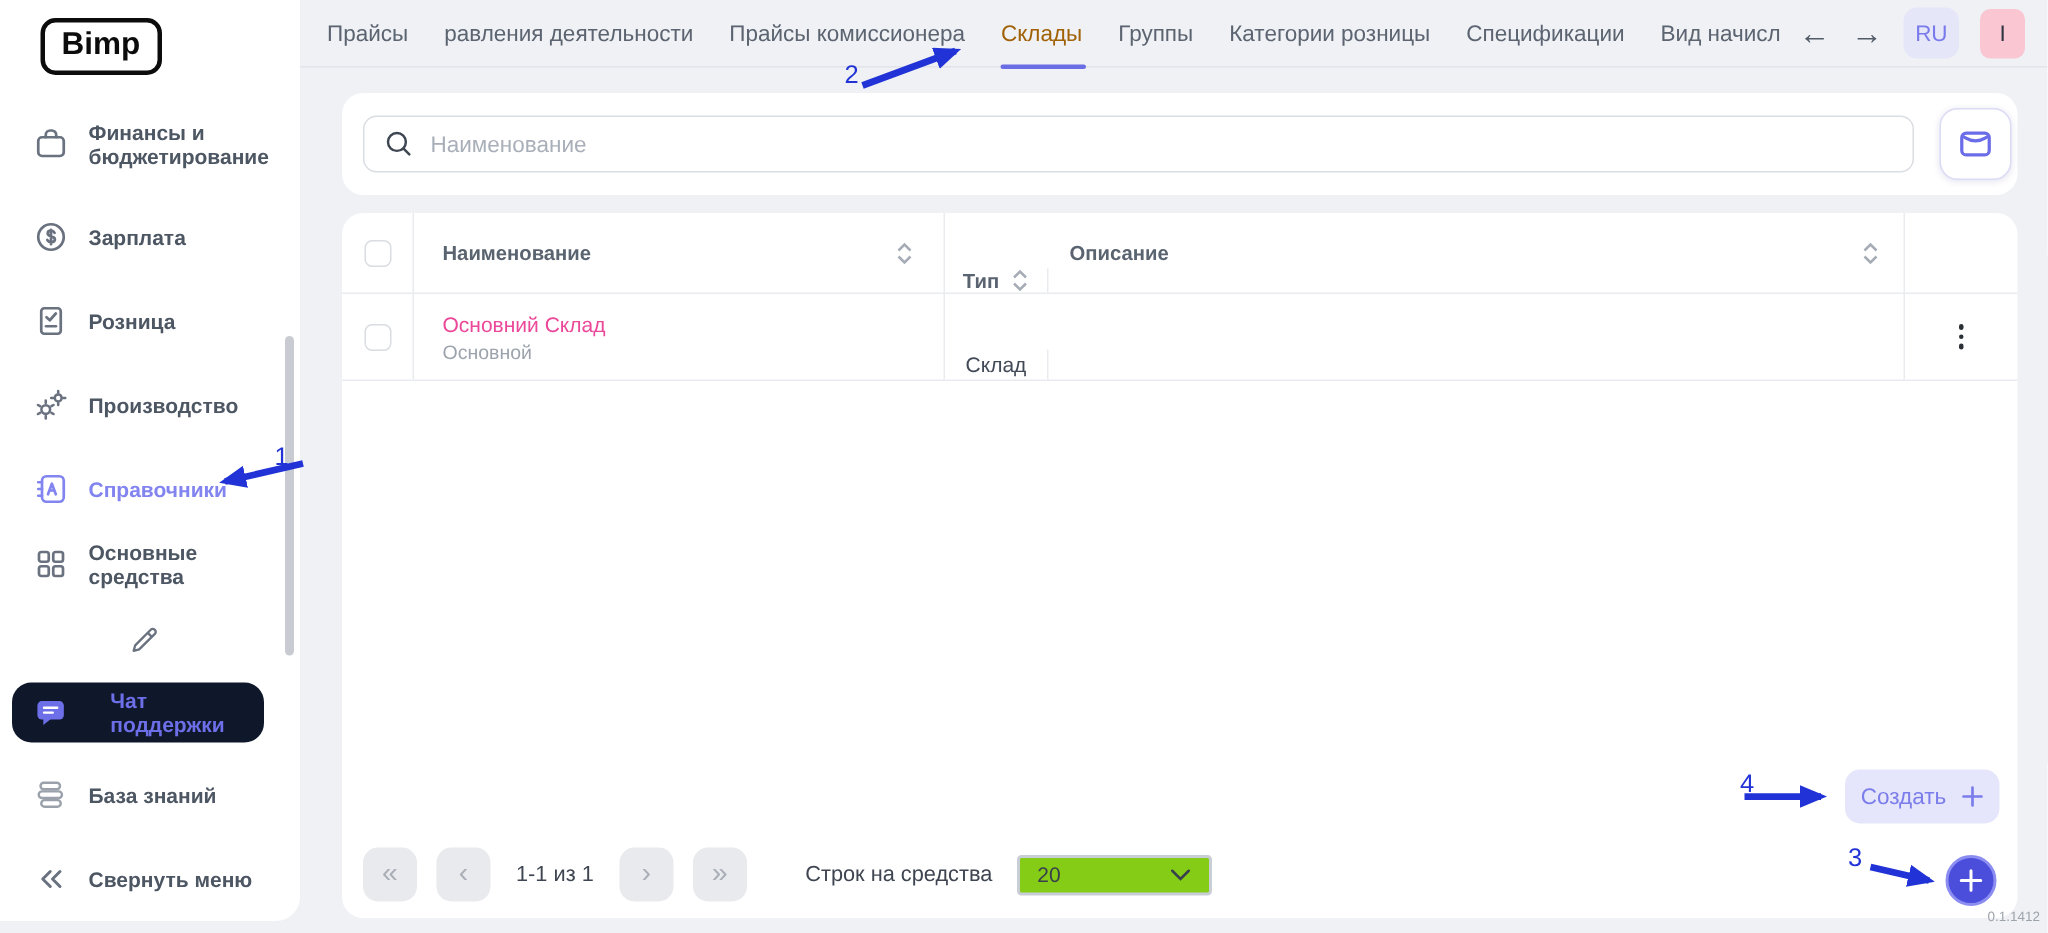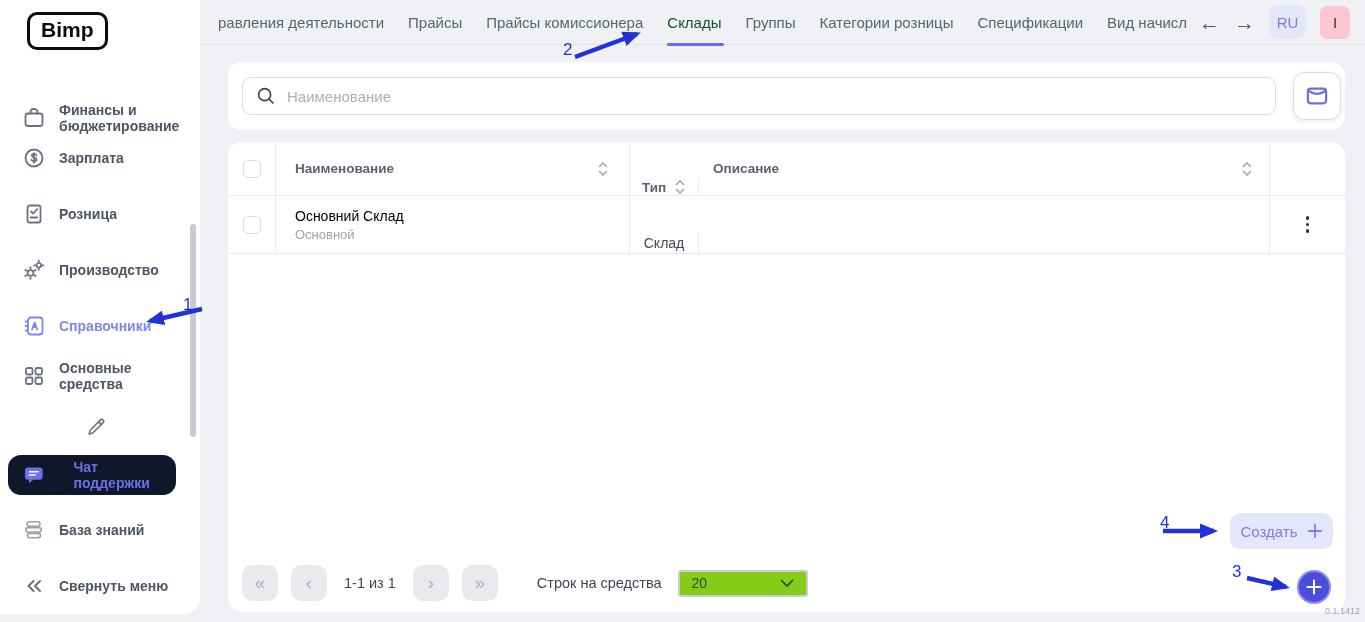--- a/index.html
+++ b/index.html
@@ -13,39 +13,39 @@
 
   
   .sidebar { position:absolute; left:0; top:0; width:200px; height:614px;
     background:#fff; border-radius:0 0 16px 0; z-index:2; }
   .logo { position:absolute; left:27px; top:12px; border:3px solid #0c0c0c;
     border-radius:10px; padding:3px 11px 5px; font-weight:bold; font-size:21px; color:#0c0c0c; }
   .nav-item { position:absolute; left:22px; display:flex; align-items:center; gap:13px;
     color:#4D5663; font-weight:bold; font-size:14px; line-height:16px; cursor:pointer; }
   .nav-item .ic { width:24px; height:24px; flex-shrink:0; }
   .nav-item .lbl { width:132px; }
-  .ni-fin { top:80px;margin-top:22px; }  .ni-sal { top:146px; } .ni-ret { top:202px; }
+  .ni-fin { top:80px; }  .ni-sal { top:146px; } .ni-ret { top:202px; }
   .ni-pro { top:258px; } .ni-dir { top:314px; } .ni-fix { top:360px; }
   .ni-dir { color:#8284F0; }
   .pencil-wrap { position:absolute; left:85px; top:416px; cursor:pointer; }
   .chat-pill { position:absolute; left:8px; top:455px; width:168px; height:40px;
     background:#0f172a; border-radius:13px; display:flex; align-items:center; gap:28px;
     padding-left:14px; color:#6D6FE8; font-weight:bold; font-size:14px; cursor:pointer; }
   .ni-kb { top:518px; } .ni-col { top:574px; }
   .sb-scroll { position:absolute; left:190px; top:224px; width:6px; height:213px;
     border-radius:3px; background:#C8CBD2; }
 
   
   .topbar { position:absolute; left:200px; top:0; width:1165px; height:45px;
     display:flex; align-items:center; border-bottom:1px solid #E2E4E9;
     padding:0 26px 0 16px; z-index:1; }
   .tab { padding:0 12px; font-size:15px; color:#5B6470; white-space:nowrap;
     height:45px; display:flex; align-items:center; position:relative; cursor:pointer; }
   .tab:first-child { padding-left:2px; }
-  .tab.active { color:#14532d; }
+  .tab.active { color:#a16207; }
   .tab.active::after { content:''; position:absolute; left:12px; right:10px; bottom:-1px;
     height:3px; background:#6B6DE5; border-radius:2px; }
   .topnav-right { margin-left:auto; display:flex; align-items:center; gap:14px; }
   .nav-arrow { font-size:21px; color:#525B68; cursor:pointer; line-height:1; }
   .lang-badge { width:37px; height:34px; border-radius:9px; background:#E6E6F9;
     color:#797BEC; display:flex; align-items:center; justify-content:center; font-size:15px; cursor:pointer; }
   .avatar { width:30px; height:33px; border-radius:7px; background:#F9C6D2;
     color:#2E3440; display:flex; align-items:center; justify-content:center; font-size:15px; cursor:pointer; }
 
   
@@ -70,21 +70,21 @@
   .cell  { border-right:1px solid #E9EBEF; display:flex; align-items:center; }
   .c1 { width:48px; justify-content:center; }
   .c2 { width:354px; justify-content:space-between; padding:0 20px 0 19px; }
   .c3 { width:69px; justify-content:center; gap:8px;margin-top:37px; }
   .c4 { width:571px; justify-content:space-between; padding:0 16px 0 14px; }
   .c5 { width:75px; border-right:none; justify-content:center; }
   .hcell { font-size:13.5px; font-weight:bold; color:#5A6370; }
   .checkbox { width:18px; height:18px; border:1.5px solid #D9DCE1; border-radius:5px;
     background:#fff; cursor:pointer; }
   .name-block { display:flex; flex-direction:column; justify-content:center; }
-  .row-title { font-size:14px; color:#000000; }
+  .row-title { font-size:14px; color:#ec4899; }
   .row-sub { font-size:13px; color:#9CA3AD; margin-top:3px; }
   .type-text { font-size:14px; color:#424A57; }
   .kebab { display:flex; flex-direction:column; gap:3px; cursor:pointer; padding:4px; }
   .kebab i { width:3.5px; height:3.5px; border-radius:50%; background:#2B3036; }
 
   .create-btn { position:absolute; right:12px; top:371px; width:103px; height:36px;
     border-radius:10px; background:#E5E5FB; color:#7B7DEB; display:flex;
     align-items:center; justify-content:center; gap:9px; font-size:15px; cursor:pointer; }
 
   .pag { position:absolute; left:14px; top:423px; display:flex; align-items:center; height:36px; }
@@ -214,22 +214,22 @@
         <path d="M11.5 7l-5 5 5 5M18 7l-5 5 5 5"></path>
       </svg>
     </span>
     <span class="lbl">Свернуть меню</span>
   </div>
 
   <div class="sb-scroll"></div>
 </div>
 
 <div class="topbar">
+  <div class="tab">Прайсы</div>
   <div class="tab">равления деятельности</div>
-  <div class="tab">Прайсы</div>
   <div class="tab">Прайсы комиссионера</div>
   <div class="tab active">Склады</div>
   <div class="tab">Группы</div>
   <div class="tab">Категории розницы</div>
   <div class="tab">Спецификации</div>
   <div class="tab">Вид начисл</div>
   <div class="topnav-right">
     <span class="nav-arrow">←</span>
     <span class="nav-arrow">→</span>
     <span class="lang-badge">RU</span>

